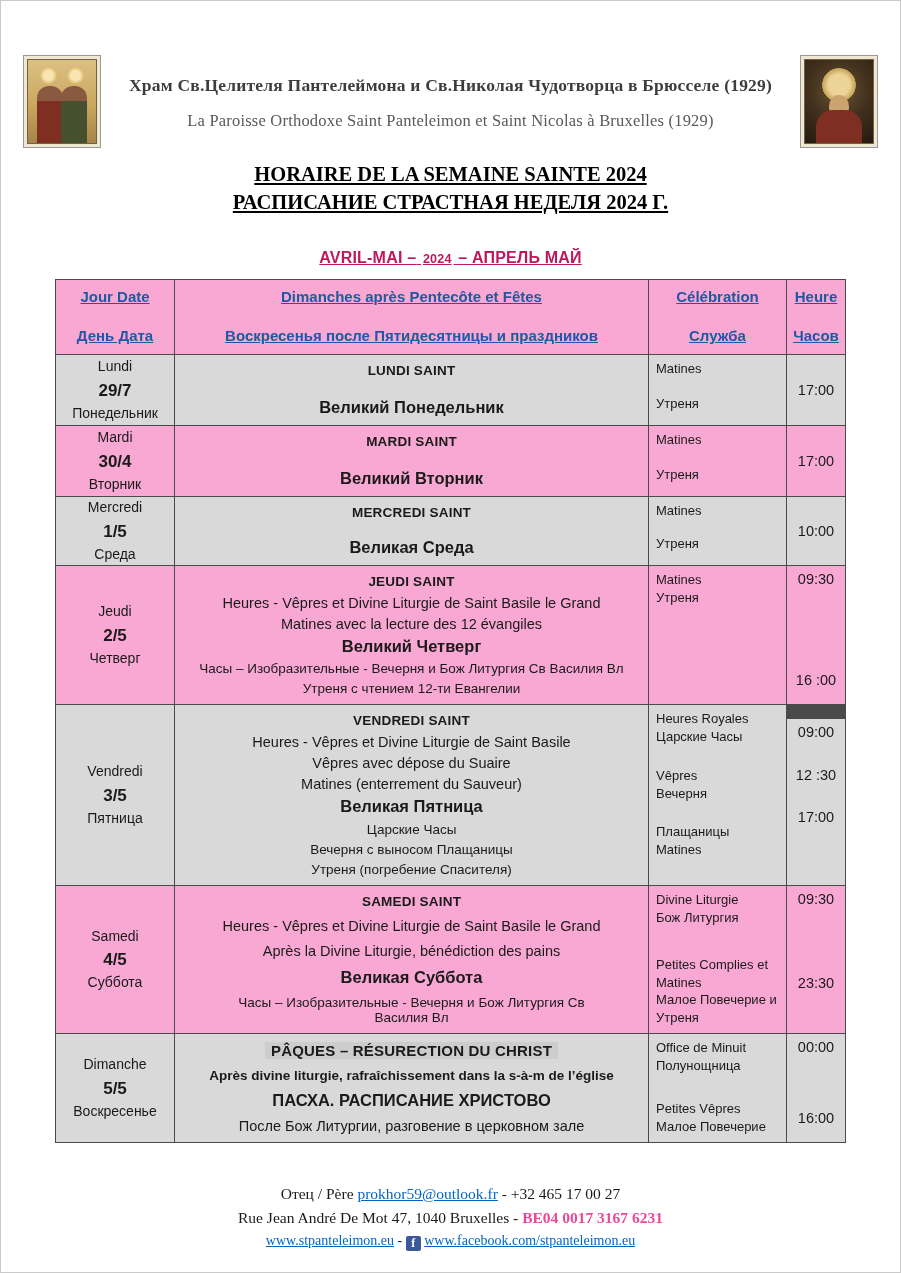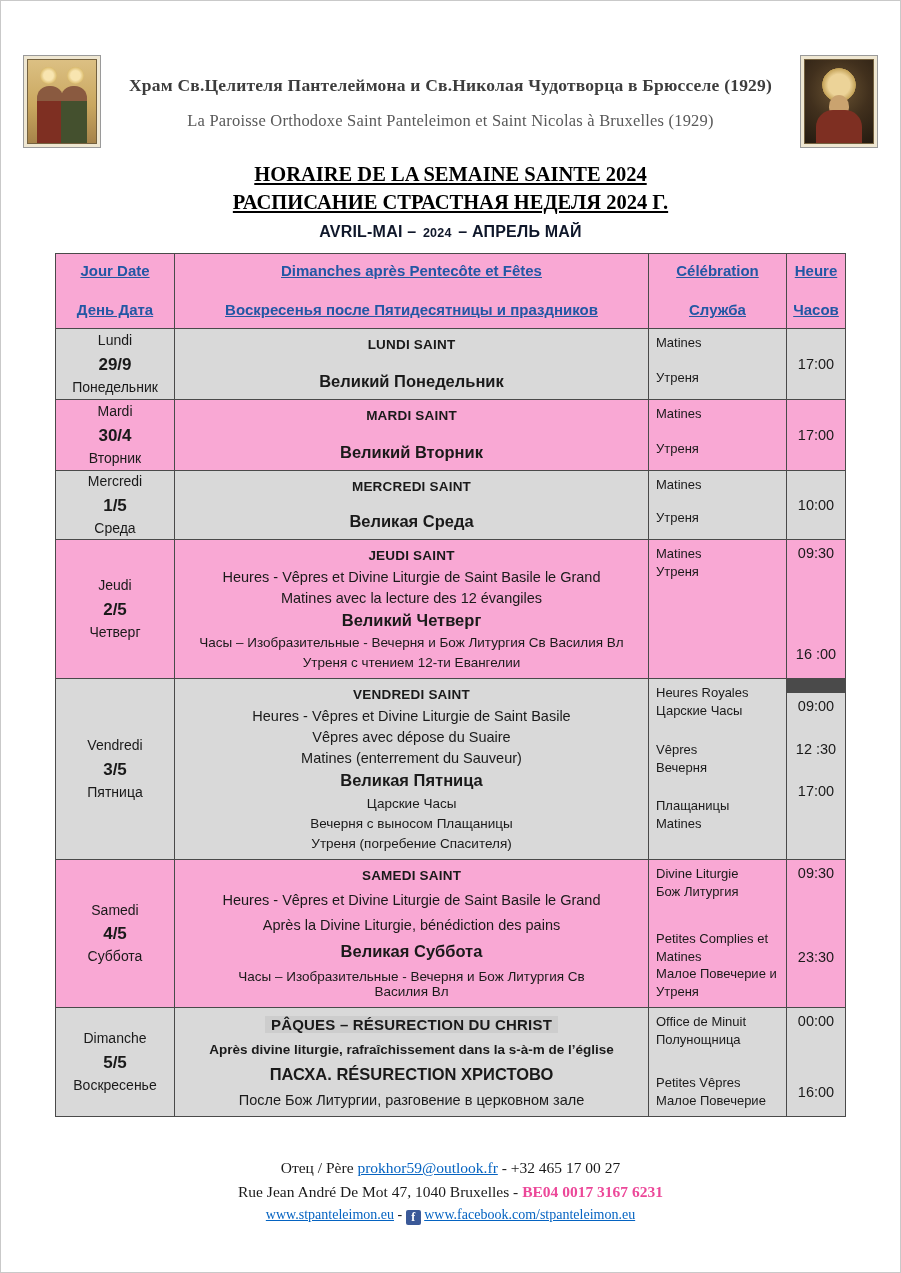--- a/index.html
+++ b/index.html
@@ -26,21 +26,21 @@
   .dark { background:radial-gradient(circle at 50% 36%, #6b5433 0%, #41301d 48%, #241a10 100%); }
   .halo-big { position:absolute; top:8px; left:50%; transform:translateX(-50%); width:34px; height:34px; border-radius:50%;
               background:radial-gradient(circle,#ecd398 45%,#c2a055 70%,rgba(0,0,0,0) 71%); }
   .bust { position:absolute; bottom:0; left:50%; transform:translateX(-50%); width:46px; height:33px; border-radius:17px 17px 0 0; background:#7e2f22; }
   .face { position:absolute; bottom:25px; left:50%; transform:translateX(-50%); width:20px; height:23px; border-radius:50% 50% 46% 46%; background:#caa36f; }
 
   
   .main-title { margin-top:13px; text-align:center; font-family:"Liberation Serif", serif; font-weight:bold; font-size:20.5px; color:#000; line-height:1.35; }
   .main-title div { text-decoration:underline; }
 
-  .subtitle { margin-top:7px; text-align:center; color:#0f172a; font-weight:bold; font-size:16px; letter-spacing:0.2px; }
+  .subtitle { margin-top:33px; text-align:center; color:#be185d; font-weight:bold; font-size:16px; letter-spacing:0.2px;text-decoration:underline; }
   .subtitle .yr { font-size:12.5px; padding:0 2px; }
 
   
   .schedule { width:791px; margin:12px auto 0 auto; display:grid;
               grid-template-columns:118px 473px 137px 58px;
               grid-template-rows:74px 70px 70px 68px 138px 180px 147px 108px;
               gap:1px; background:#4a4a4a; border:1px solid #4a4a4a; }
   .cell { background:#f9a8d4; overflow:hidden; }
   .g { background:#D9D9D9; }
 
@@ -133,21 +133,21 @@
       <span>Célébration</span>
       <span>Служба</span>
     </div>
     <div class="cell h-cell">
       <span>Heure</span>
       <span>Часов</span>
     </div>
 
     <div class="cell g day-cell">
       <div>Lundi</div>
-      <div class="day-date">29/9</div>
+      <div class="day-date">29/7</div>
       <div>Понедельник</div>
     </div>
     <div class="cell g event-cell">
       <div class="ev-t">LUNDI SAINT</div>
       <div class="ev-rt">Великий Понедельник</div>
     </div>
     <div class="cell g cel-cell cpbA">
       <div class="cg">Matines</div>
       <div class="cg">Утреня</div>
     </div>
@@ -276,21 +276,21 @@
     </div>
 
     <div class="cell g day-cell">
       <div>Dimanche</div>
       <div class="day-date">5/5</div>
       <div>Воскресенье</div>
     </div>
     <div class="cell g event-cell">
       <div class="ev-t hl" style="font-size:15px;">PÂQUES – RÉSURECTION DU CHRIST</div>
       <div class="ev-rl" style="font-weight:bold;">Après divine liturgie, rafraîchissement dans la s-à-m de l’église</div>
-      <div class="ev-rt">ПАСХА. RÉSURECTION ХРИСТОВО</div>
+      <div class="ev-rt">ПАСХА. РАСПИСАНИЕ ХРИСТОВО</div>
       <div class="ev-l">После Бож Литургии, разговение в церковном зале</div>
     </div>
     <div class="cell g cel-cell">
       <div class="cg">
         <div>Office de Minuit</div>
         <div>Полунощница</div>
       </div>
       <div class="cg">
         <div>Petites Vêpres</div>
         <div>Малое Повечерие</div>

